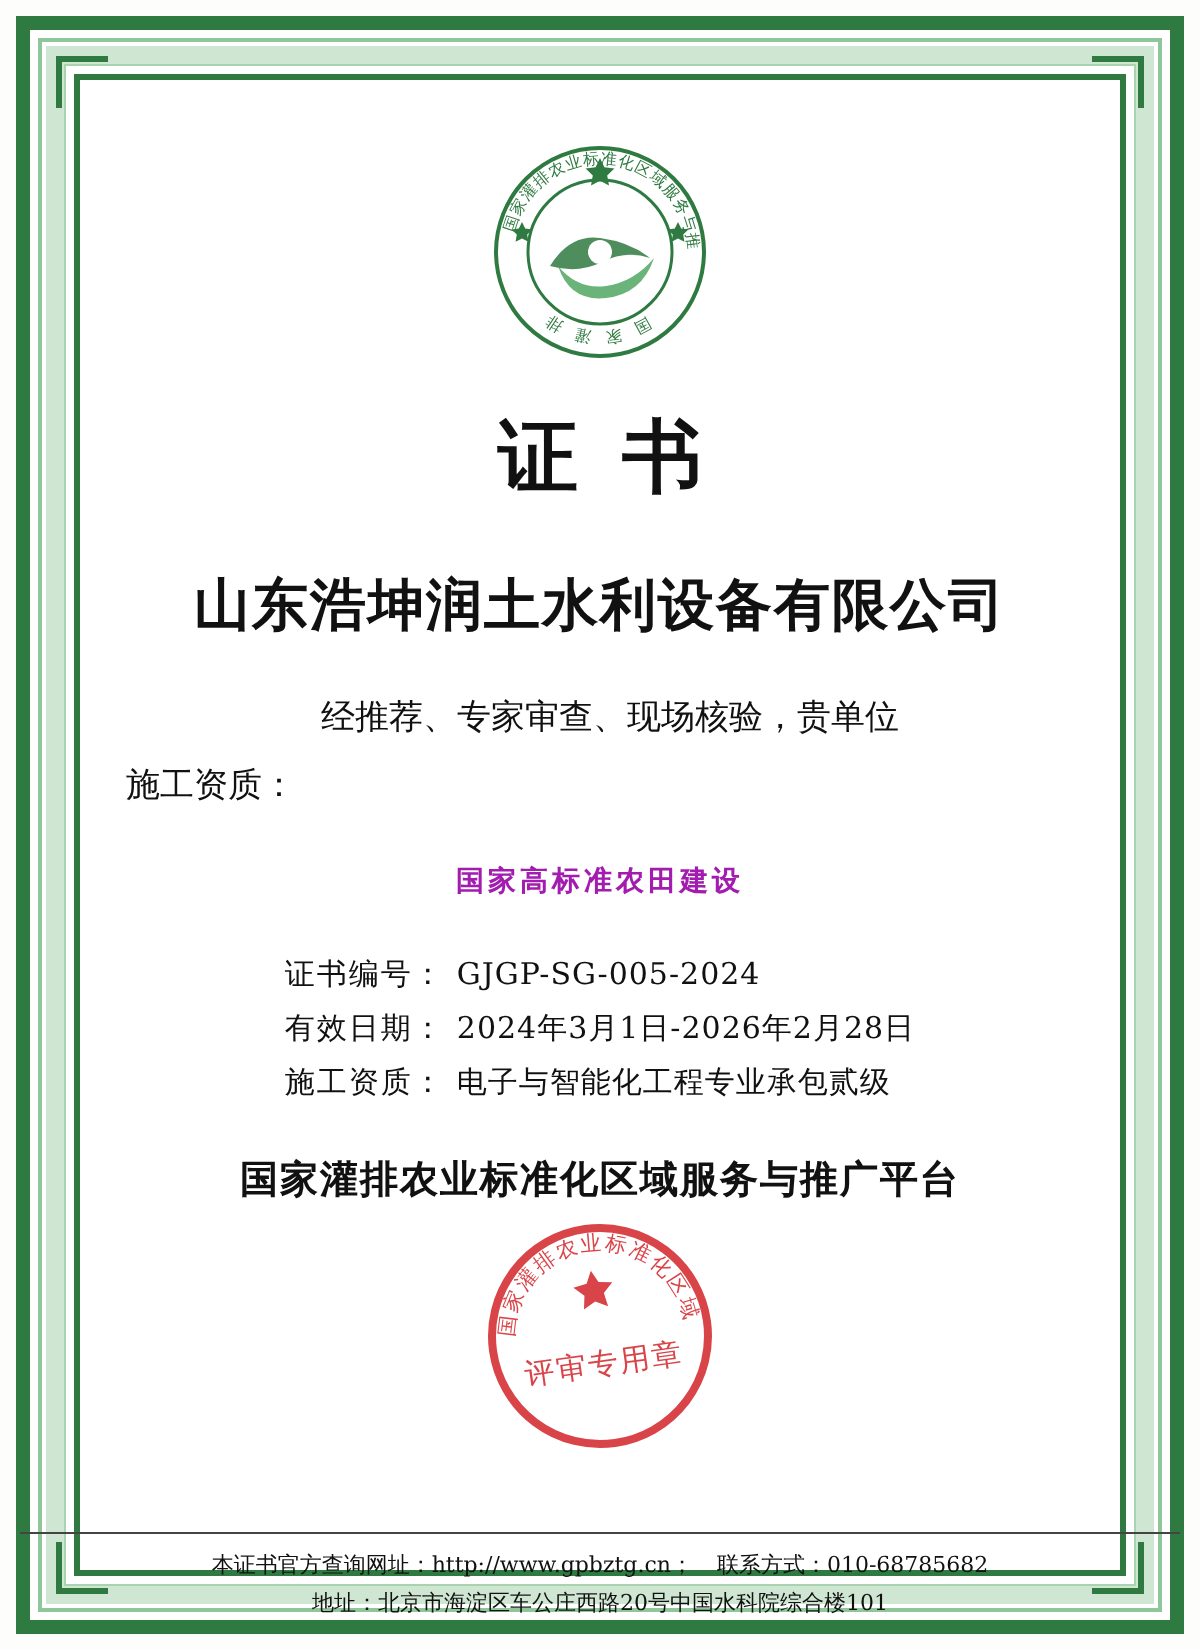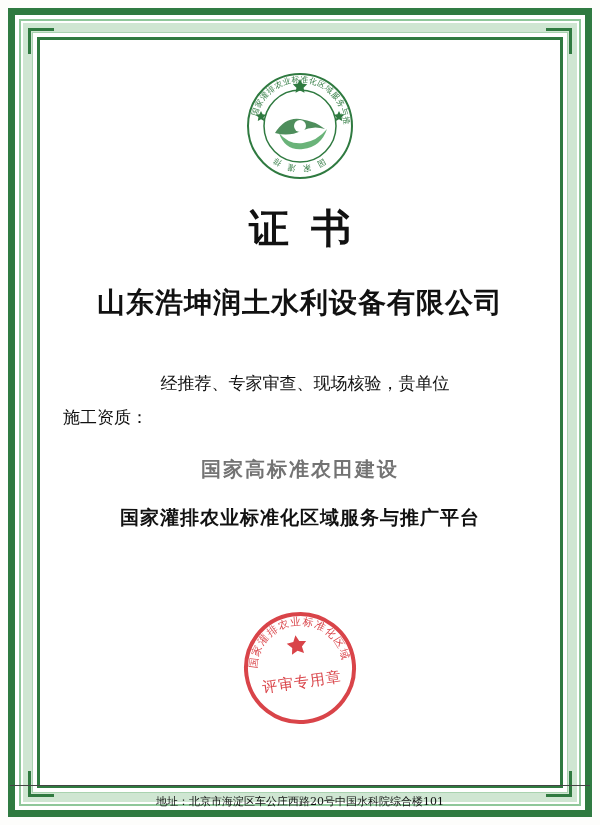--- a/index.html
+++ b/index.html
@@ -96,30 +96,30 @@
 
   .body-lines {
     margin-top: 20px;
     width: 100%;
     padding: 0 10px;
     color: #111111;
     font-family: "DejaVu Serif", serif;
     font-size: 17px;
     line-height: 34px;
   }
-  .body-line1 { text-align: center; text-indent: 10px; margin-top: 24px; }
+  .body-line1 { text-align: center; text-indent: 10px; }
   .body-line2 { text-align: left; padding-left: 8px; }
 
   .award-prefix {
     margin-top: 22px;
     font-family: "DejaVu Sans", sans-serif;
-    font-size: 20px;
+    font-size: 14px;
     font-weight: bold;
     letter-spacing: 2px;
-    color: #737373;
+    color: #a21caf;
   }
   .award-main {
     margin-top: 14px;
     font-family: "DejaVu Sans", sans-serif;
     font-size: 31px;
     font-weight: bold;
     letter-spacing: 3px;
     color: #111111;
   }
 
@@ -217,37 +217,54 @@
 
     <div class="company-name">山东浩坤润土水利设备有限公司</div>
 
     <div class="body-lines">
       <div class="body-line1">经推荐、专家审查、现场核验，贵单位</div>
       <div class="body-line2">施工资质：</div>
     </div>
 
     <div class="award-prefix">国家高标准农田建设</div>
 
+    <div class="fields">
+      <div class="field-row">
+        <span class="field-label">证书编号：</span>
+        <span class="field-value">GJGP-SG-005-2024</span>
+      </div>
+      <div class="field-row">
+        <span class="field-label">有效日期：</span>
+        <span class="field-value">2024年3月1日-2026年2月28日</span>
+      </div>
+      <div class="field-row">
+        <span class="field-label">施工资质：</span>
+        <span class="field-value">电子与智能化工程专业承包贰级</span>
+      </div>
+    </div>
 
     <div class="issuer">国家灌排农业标准化区域服务与推广平台</div>
 
   </div>
 
   <div class="seal">
     <svg width="118" height="118" viewBox="0 0 118 118" xmlns="http://www.w3.org/2000/svg">
       <circle cx="59" cy="59" r="54" fill="none" stroke="#d3242a" stroke-width="4"></circle>
       <path id="sealring" d="M 59,59 m -43,0 a 43,43 0 1,1 86,0" fill="none"></path>
       <text font-family="DejaVu Sans, sans-serif" font-size="10.5" fill="#d3242a" letter-spacing="1.2">
         <textPath href="#sealring" startOffset="4%">国家灌排农业标准化区域服务与推广平台</textPath>
       </text>
       <path d="M59 26 l3 6.2 6.8 1-4.9 4.8 1.2 6.8-6.1-3.2-6.1 3.2 1.2-6.8-4.9-4.8 6.8-1z" fill="#d3242a"></path>
       <text x="59" y="78" text-anchor="middle" font-family="DejaVu Sans, sans-serif" font-size="15" fill="#d3242a" letter-spacing="1">评审专用章</text>
     </svg>
   </div>
 
   <div class="footer">
     <div class="footer-rule"></div>
     <div>
+      <span>本证书官方查询网址：</span><a href="#">http://www.gpbztg.cn</a><span>；</span><span class="footer-sep"></span><span>联系方式：</span><span>010-68785682</span>
+    </div>
+    <div>
       <span>地址：</span><span>北京市海淀区车公庄西路20号中国水科院综合楼101</span>
     </div>
   </div>
 
 </div>
 
 </body></html>

